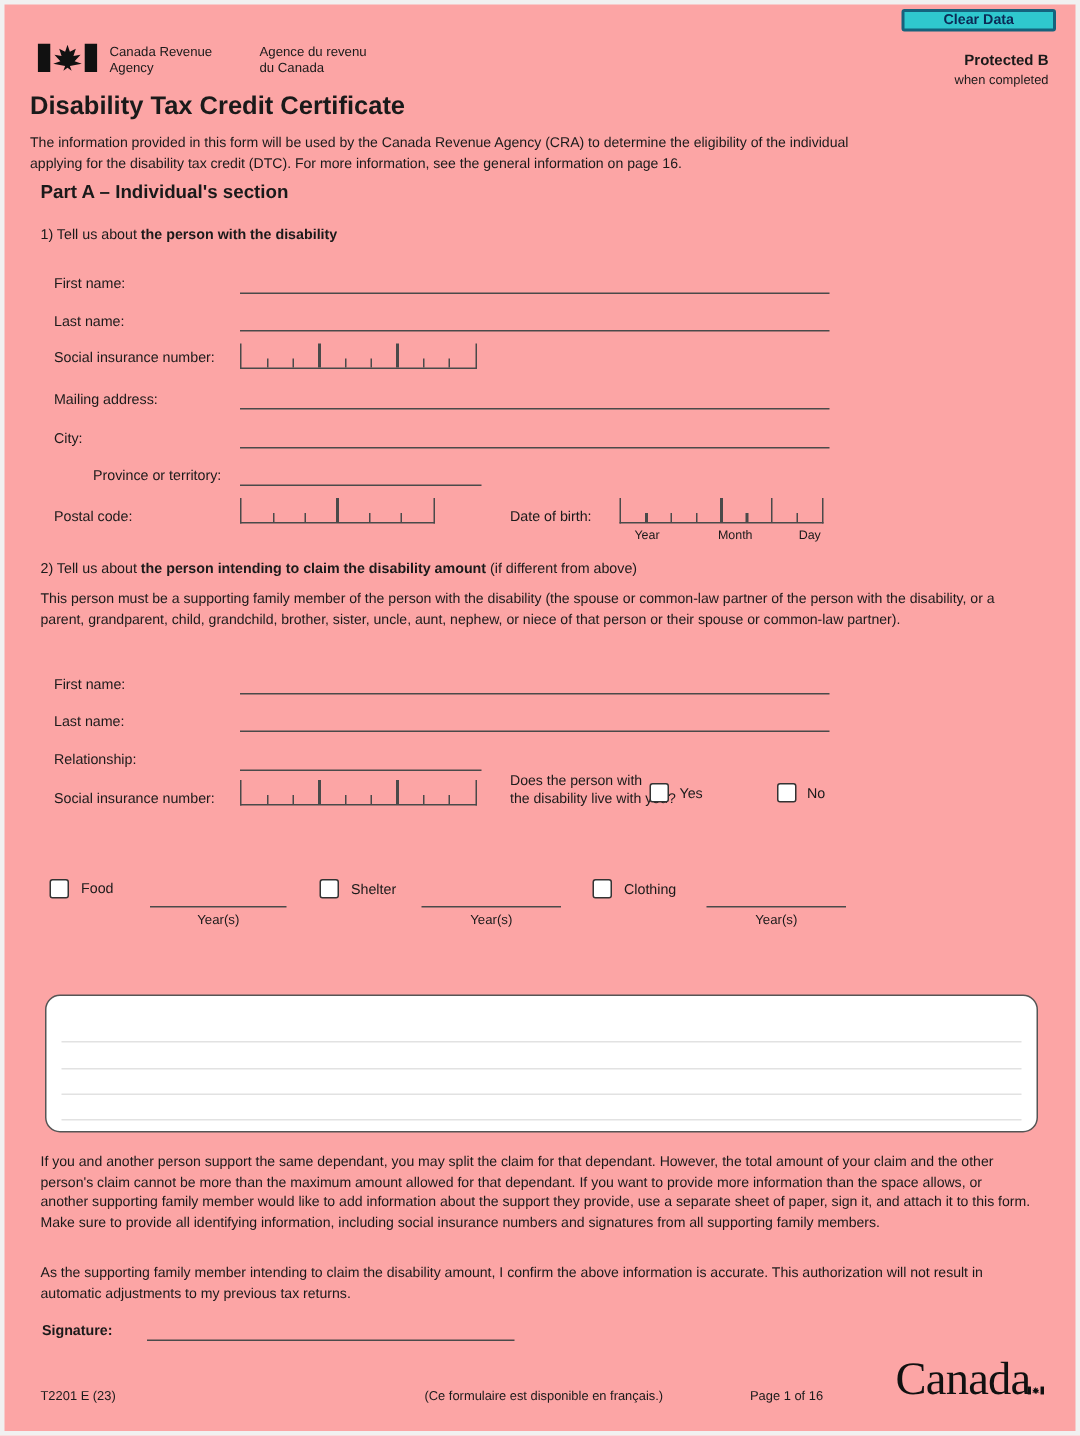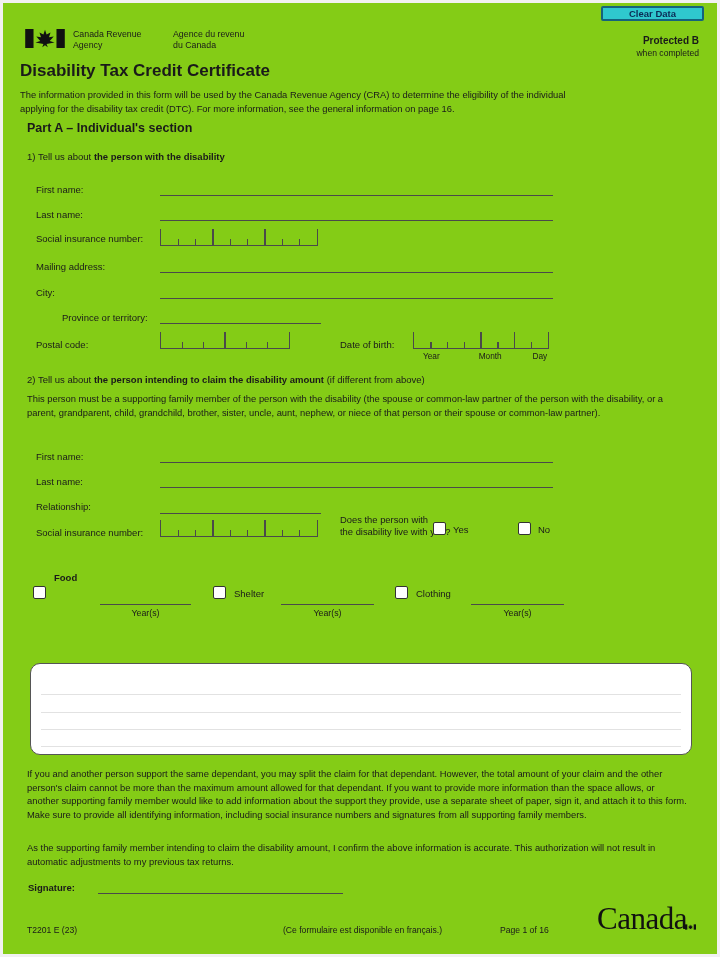--- a/index.html
+++ b/index.html
@@ -1,17 +1,17 @@
 <!DOCTYPE html>
 <html><head>
 <meta charset="utf-8">
 <style>
   html,body{margin:0;padding:0;background:#ffffff;}
   .page{
-    position:relative;width:720px;height:957px;background:#84cc16;
+    position:relative;width:720px;height:957px;background:#fca5a5;
     font-family:"Liberation Sans", sans-serif;color:#1a1a1a;
     border:3px solid #f1f1f1;box-sizing:border-box;overflow:hidden;
   }
   .abs{position:absolute;}
   .b{font-weight:bold;}
   .small{font-size:9.4px;line-height:1.5;}
   .label{font-size:9.5px;white-space:nowrap;}
   .fline{position:absolute;border-bottom:1.5px solid #4a4a4a;height:0;}
   
   .clear-btn{
@@ -163,21 +163,21 @@
     <div>Does the person with</div>
     <div>the disability live with you?</div>
   </div>
   <div class="cbx" style="left:430px;top:519px;"></div>
   <div class="abs label" style="left:450px;top:521px;">Yes</div>
   <div class="cbx" style="left:515px;top:519px;"></div>
   <div class="abs label" style="left:535px;top:521px;">No</div>
 
 
   <div class="cbx" style="left:30px;top:583px;"></div>
-  <div class="abs label" style="left:51px;top:569px;font-weight:bold;">Food</div>
+  <div class="abs label" style="left:51px;top:584px;">Food</div>
   <div class="fline" style="left:97px;top:601px;width:91px;"></div>
   <div class="abs" style="left:97px;top:605px;width:91px;text-align:center;font-size:8.8px;">Year(s)</div>
 
   <div class="cbx" style="left:210px;top:583px;"></div>
   <div class="abs label" style="left:231px;top:585px;">Shelter</div>
   <div class="fline" style="left:278px;top:601px;width:93px;"></div>
   <div class="abs" style="left:278px;top:605px;width:93px;text-align:center;font-size:8.8px;">Year(s)</div>
 
   <div class="cbx" style="left:392px;top:583px;"></div>
   <div class="abs label" style="left:413px;top:585px;">Clothing</div>

